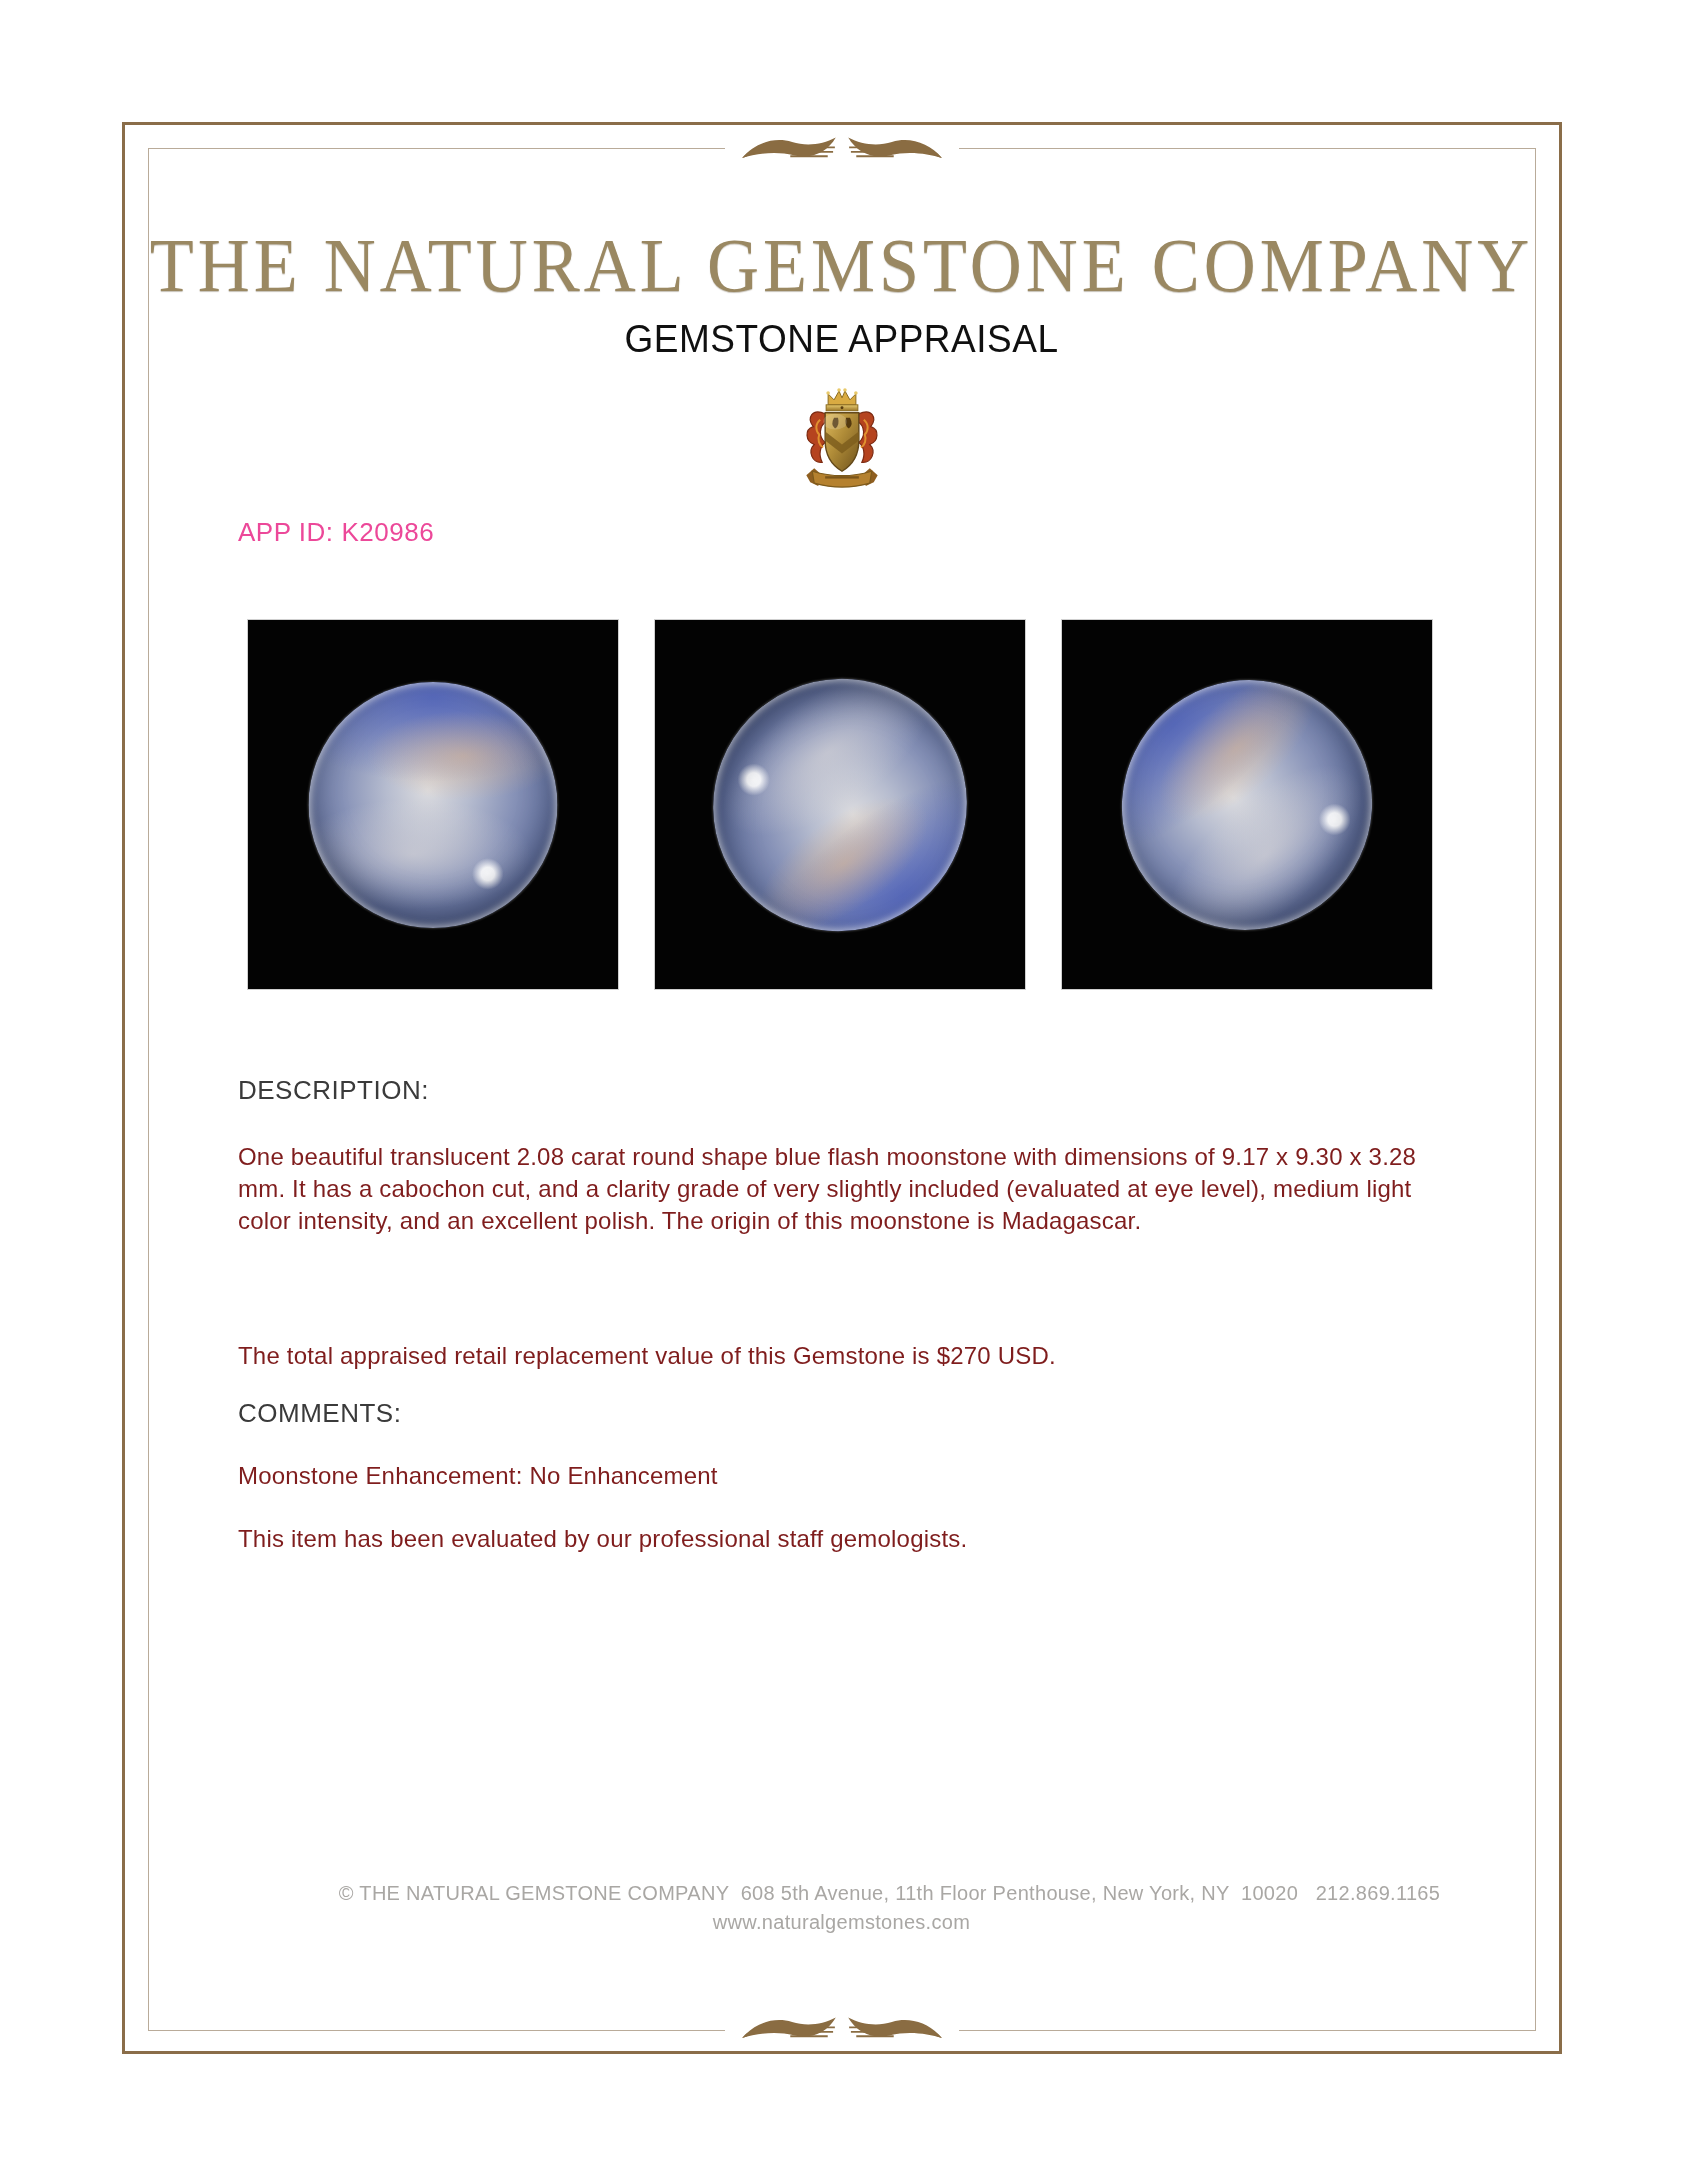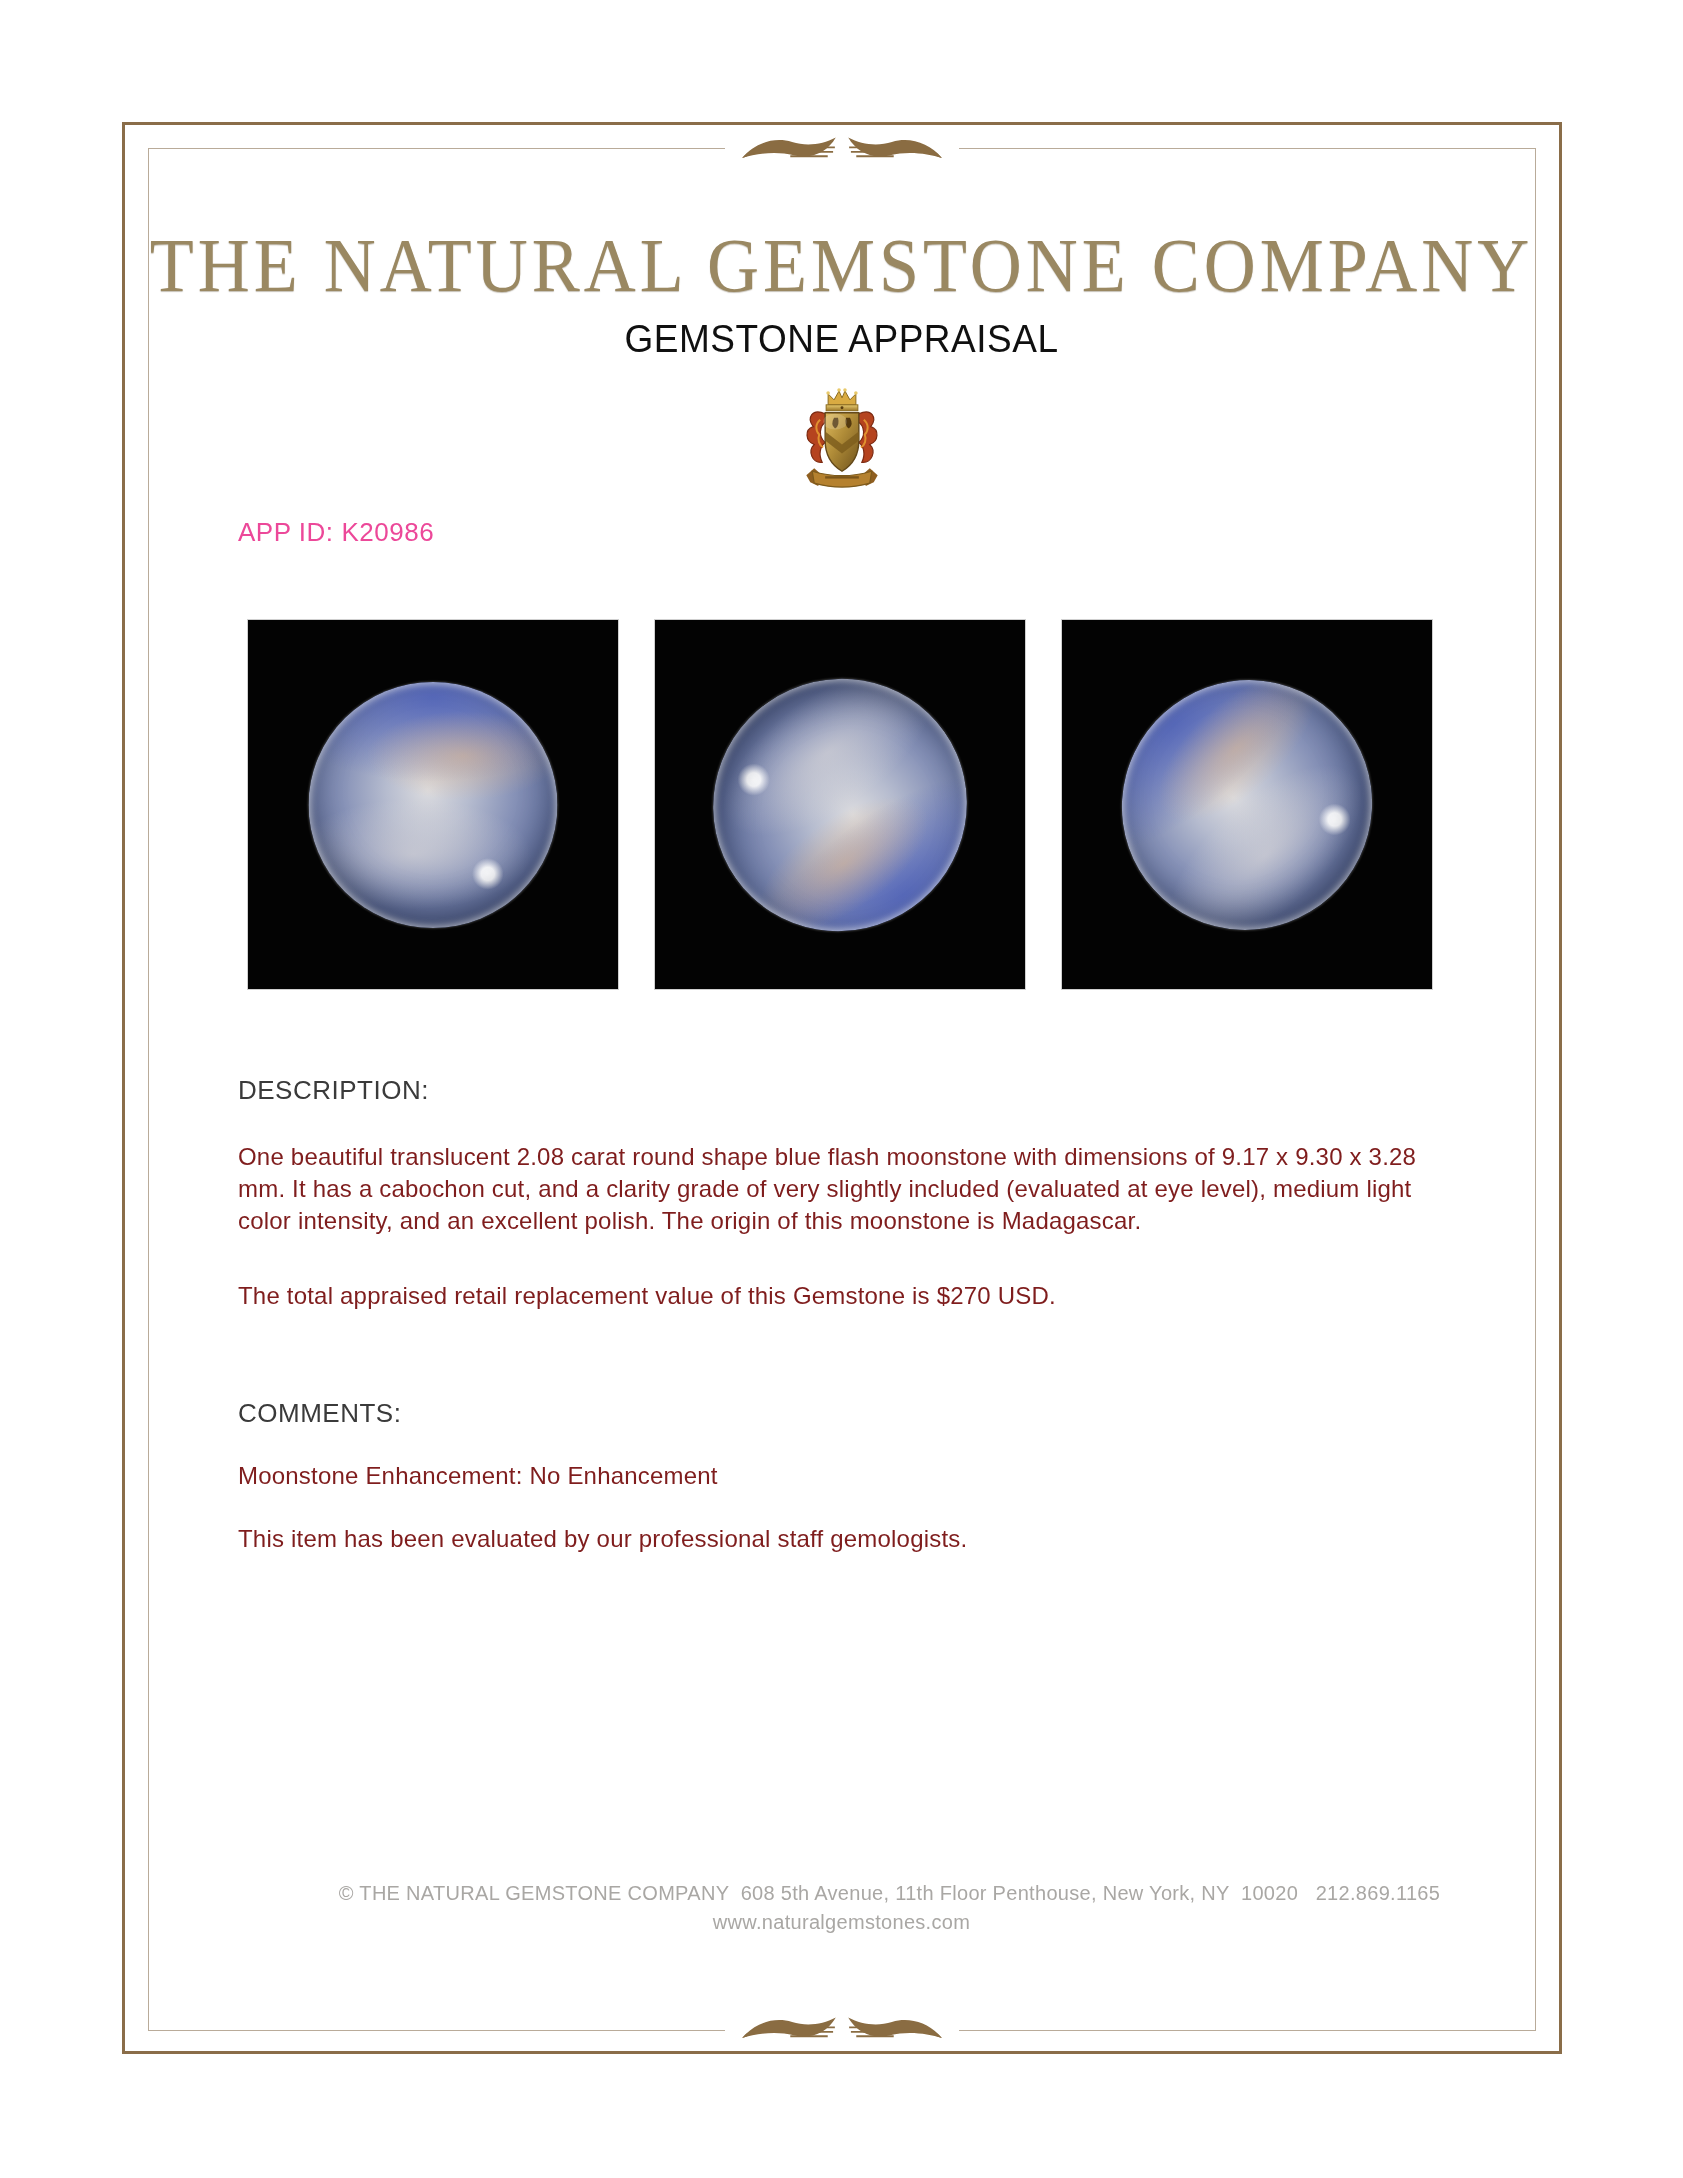--- a/index.html
+++ b/index.html
@@ -98,21 +98,21 @@
   }
   .heading-description{top:1075px;}
   .heading-comments{top:1398px;}
 
   .body-text{
     position:absolute;left:238px;width:1228px;
     font-size:24px;line-height:32px;color:#7f1d1d;
     letter-spacing:0.2px;
   }
   .description-body{top:1141px;}
-  .description-value{top:1280px;}
+  .description-value{top:1340px;}
   .comment-enhancement{top:1460px;}
   .comment-evaluation{top:1523px;}
 
   
   .footer-line{
     position:absolute;left:0;width:100%;text-align:center;
     color:#a9a7a4;font-size:20px;letter-spacing:0.3px;
     white-space:pre-wrap;
   }
   .footer-address{top:1882px;margin-left:48px;}

